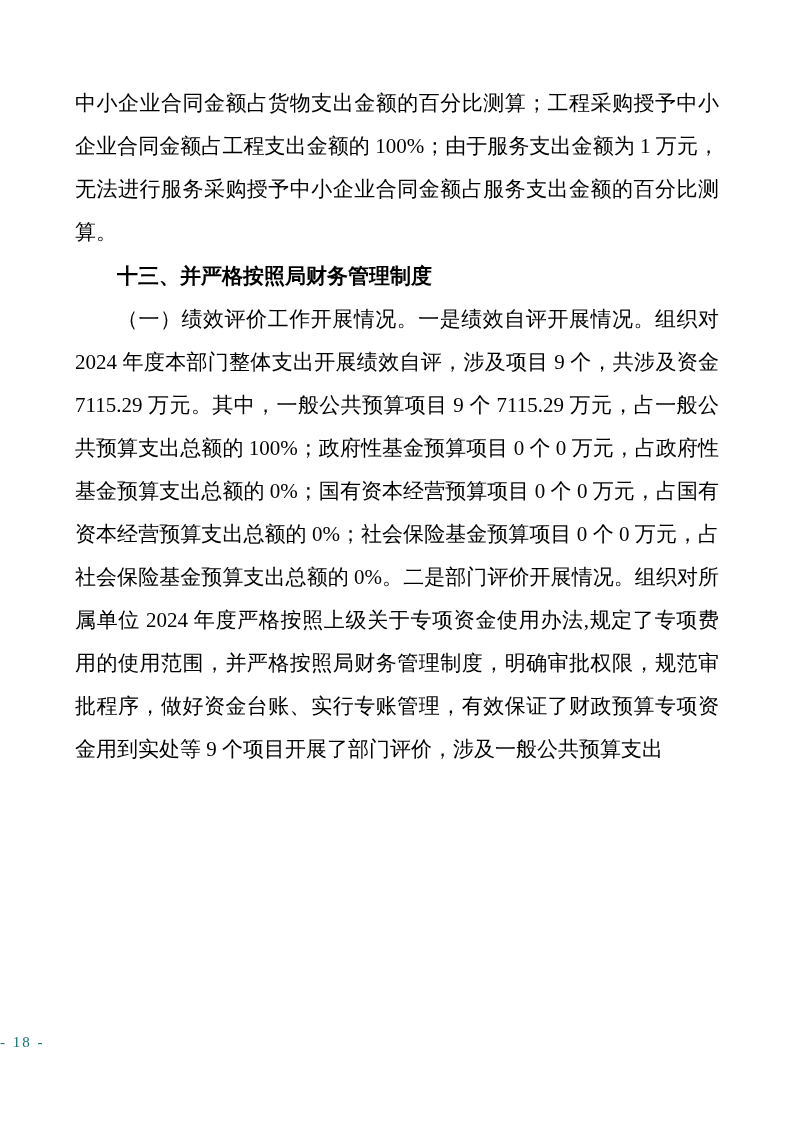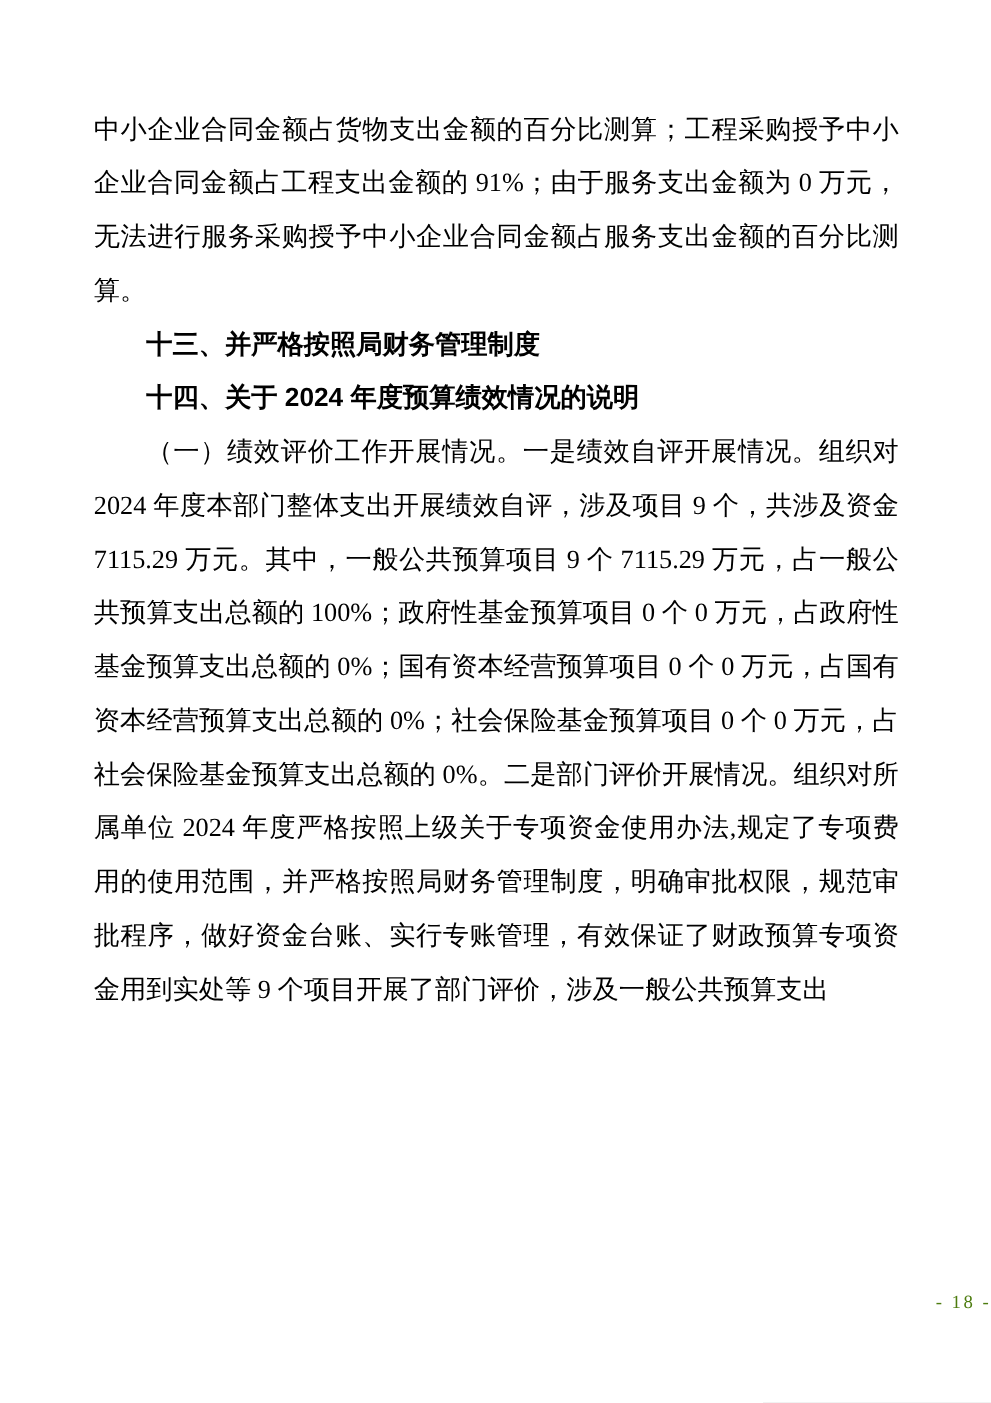--- a/index.html
+++ b/index.html
@@ -46,38 +46,37 @@
   .bold-lead {
     font-weight: normal;
     font-family: "Liberation Sans", "DejaVu Sans", sans-serif;
     margin-top: 20px;
   }
   .footer {
     position: absolute;
     left: 0;
     width: 100%;
     top: 1034px;
-    text-align: right;
+    text-align: left;
     font-size: 15px;
     letter-spacing: 2px;
-    color: #4d7c0f;
+    color: #0f766e;
     font-family: "Liberation Serif", "DejaVu Serif", serif;
   }
 </style>
 </head>
 <body>
 
 <div class="page">
   <div class="content">
 
-    <p class="para">中小企业合同金额占货物支出金额的百分比测算；工程采购授予中小企业合同金额占工程支出金额的 91%；由于服务支出金额为 0 万元，无法进行服务采购授予中小企业合同金额占服务支出金额的百分比测算。</p>
+    <p class="para">中小企业合同金额占货物支出金额的百分比测算；工程采购授予中小企业合同金额占工程支出金额的 100%；由于服务支出金额为 1 万元，无法进行服务采购授予中小企业合同金额占服务支出金额的百分比测算。</p>
 
     <h2 class="heading">十三、并严格按照局财务管理制度</h2>
 
 
-    <h2 class="heading">十四、关于 2024 年度预算绩效情况的说明</h2>
 
     <p class="para indent"><span class="bold-lead">（一）绩效评价工作开展情况。</span><span>一是绩效自评开展情况。组织对 2024 年度本部门整体支出开展绩效自评，涉及项目 9 个，共涉及资金 7115.29 万元。其中，一般公共预算项目 9 个 7115.29 万元，占一般公共预算支出总额的 100%；政府性基金预算项目 0 个 0 万元，占政府性基金预算支出总额的 0%；国有资本经营预算项目 0 个 0 万元，占国有资本经营预算支出总额的 0%；社会保险基金预算项目 0 个 0 万元，占社会保险基金预算支出总额的 0%。二是部门评价开展情况。组织对所属单位 2024 年度严格按照上级关于专项资金使用办法,规定了专项费用的使用范围，并严格按照局财务管理制度，明确审批权限，规范审批程序，做好资金台账、实行专账管理，有效保证了财政预算专项资金用到实处等 9 个项目开展了部门评价，涉及一般公共预算支出</span></p>
 
   </div>
 
   <div class="footer">- 18 -</div>
 </div>
 
 </body></html>

